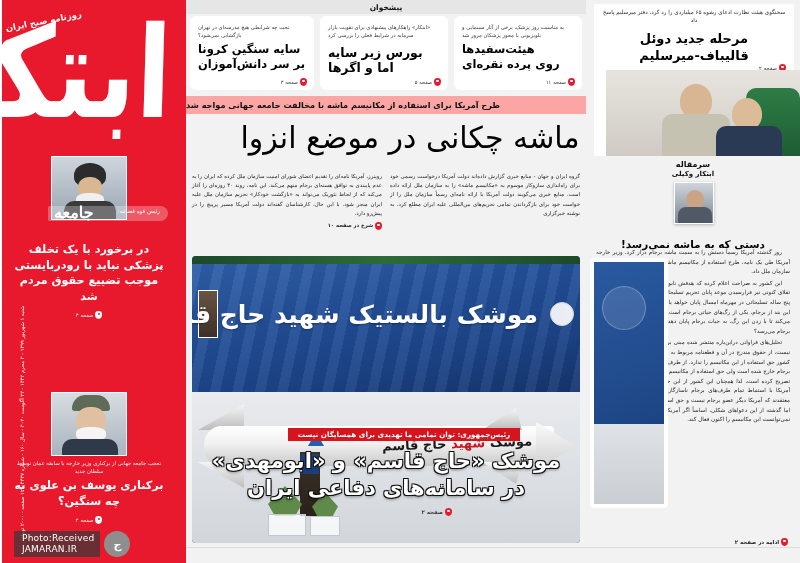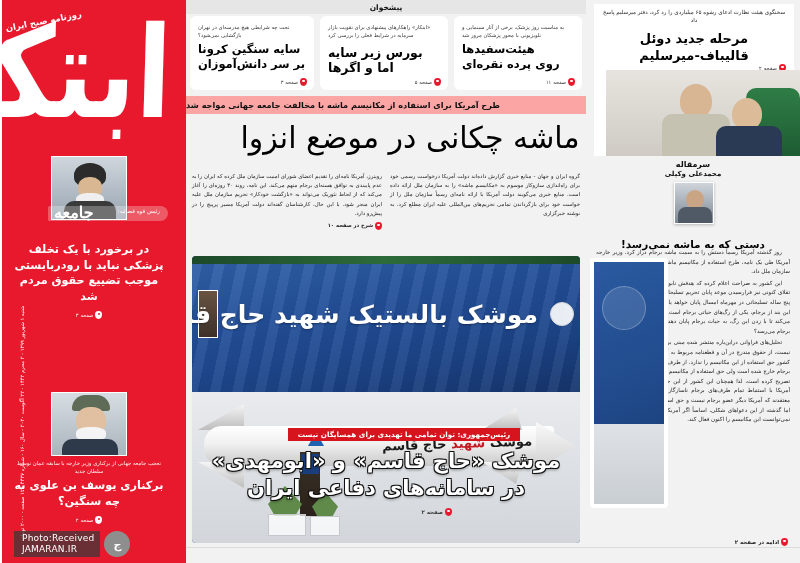--- a/index.html
+++ b/index.html
@@ -822,21 +822,21 @@
         <div class="parl-green"></div>
         <div class="head-a"></div>
         <div class="body-a"></div>
         <div class="head-b"></div>
         <div class="body-b"></div>
       </div>
     </div>
 
     <div class="sar-label" style="top:160px;">
       <div class="l1">سرمقاله</div>
-      <div class="l2">محمدعلی وکیلی</div>
+      <div class="l2">ابتکار وکیلی</div>
     </div>
 
     <div class="author-photo" style="top:182px;">
       <div class="ah-head"></div>
       <div class="ah-body"></div>
     </div>
 
     <div class="edit-title" style="top:238px;">دستی که به ماشه نمی‌رسد!</div>
 
     <div class="edit-body" style="top:248px; height:288px; overflow:hidden;">

